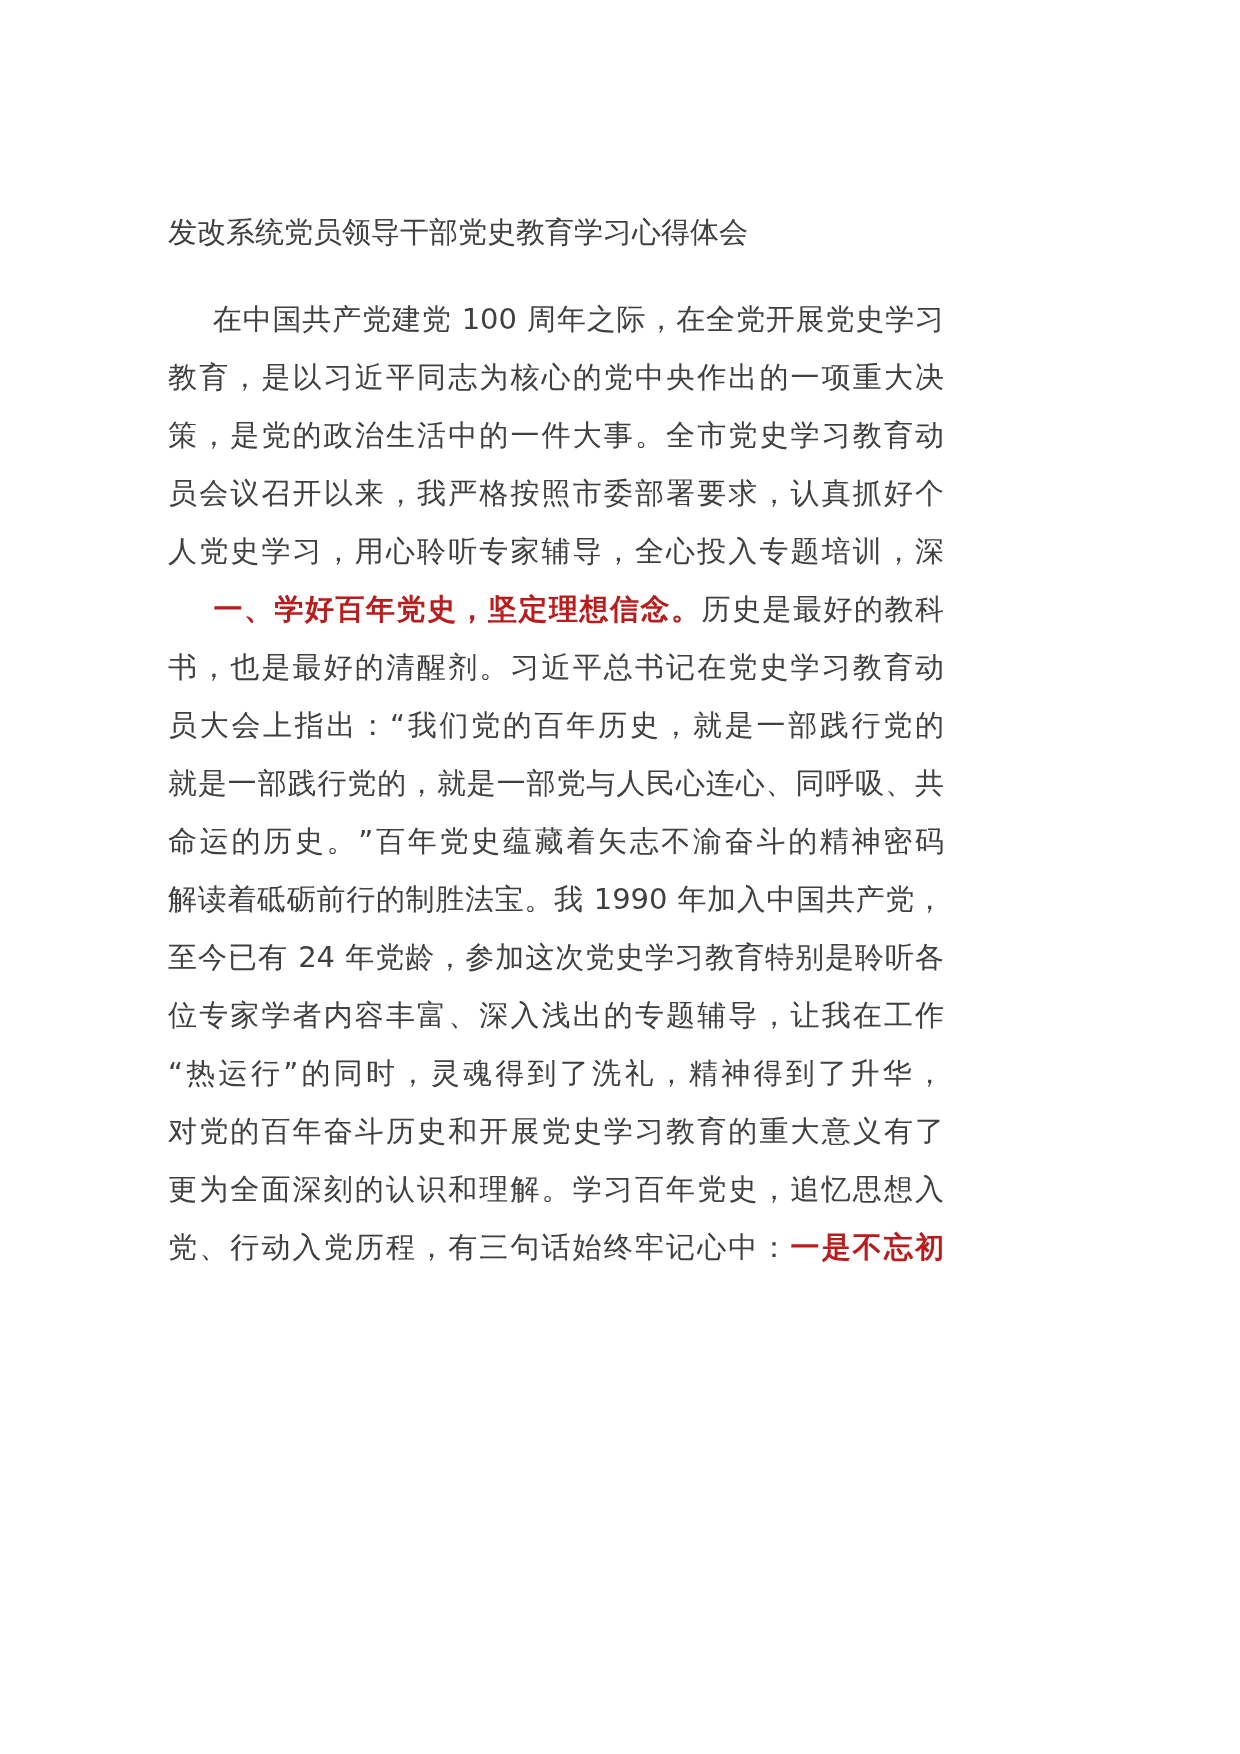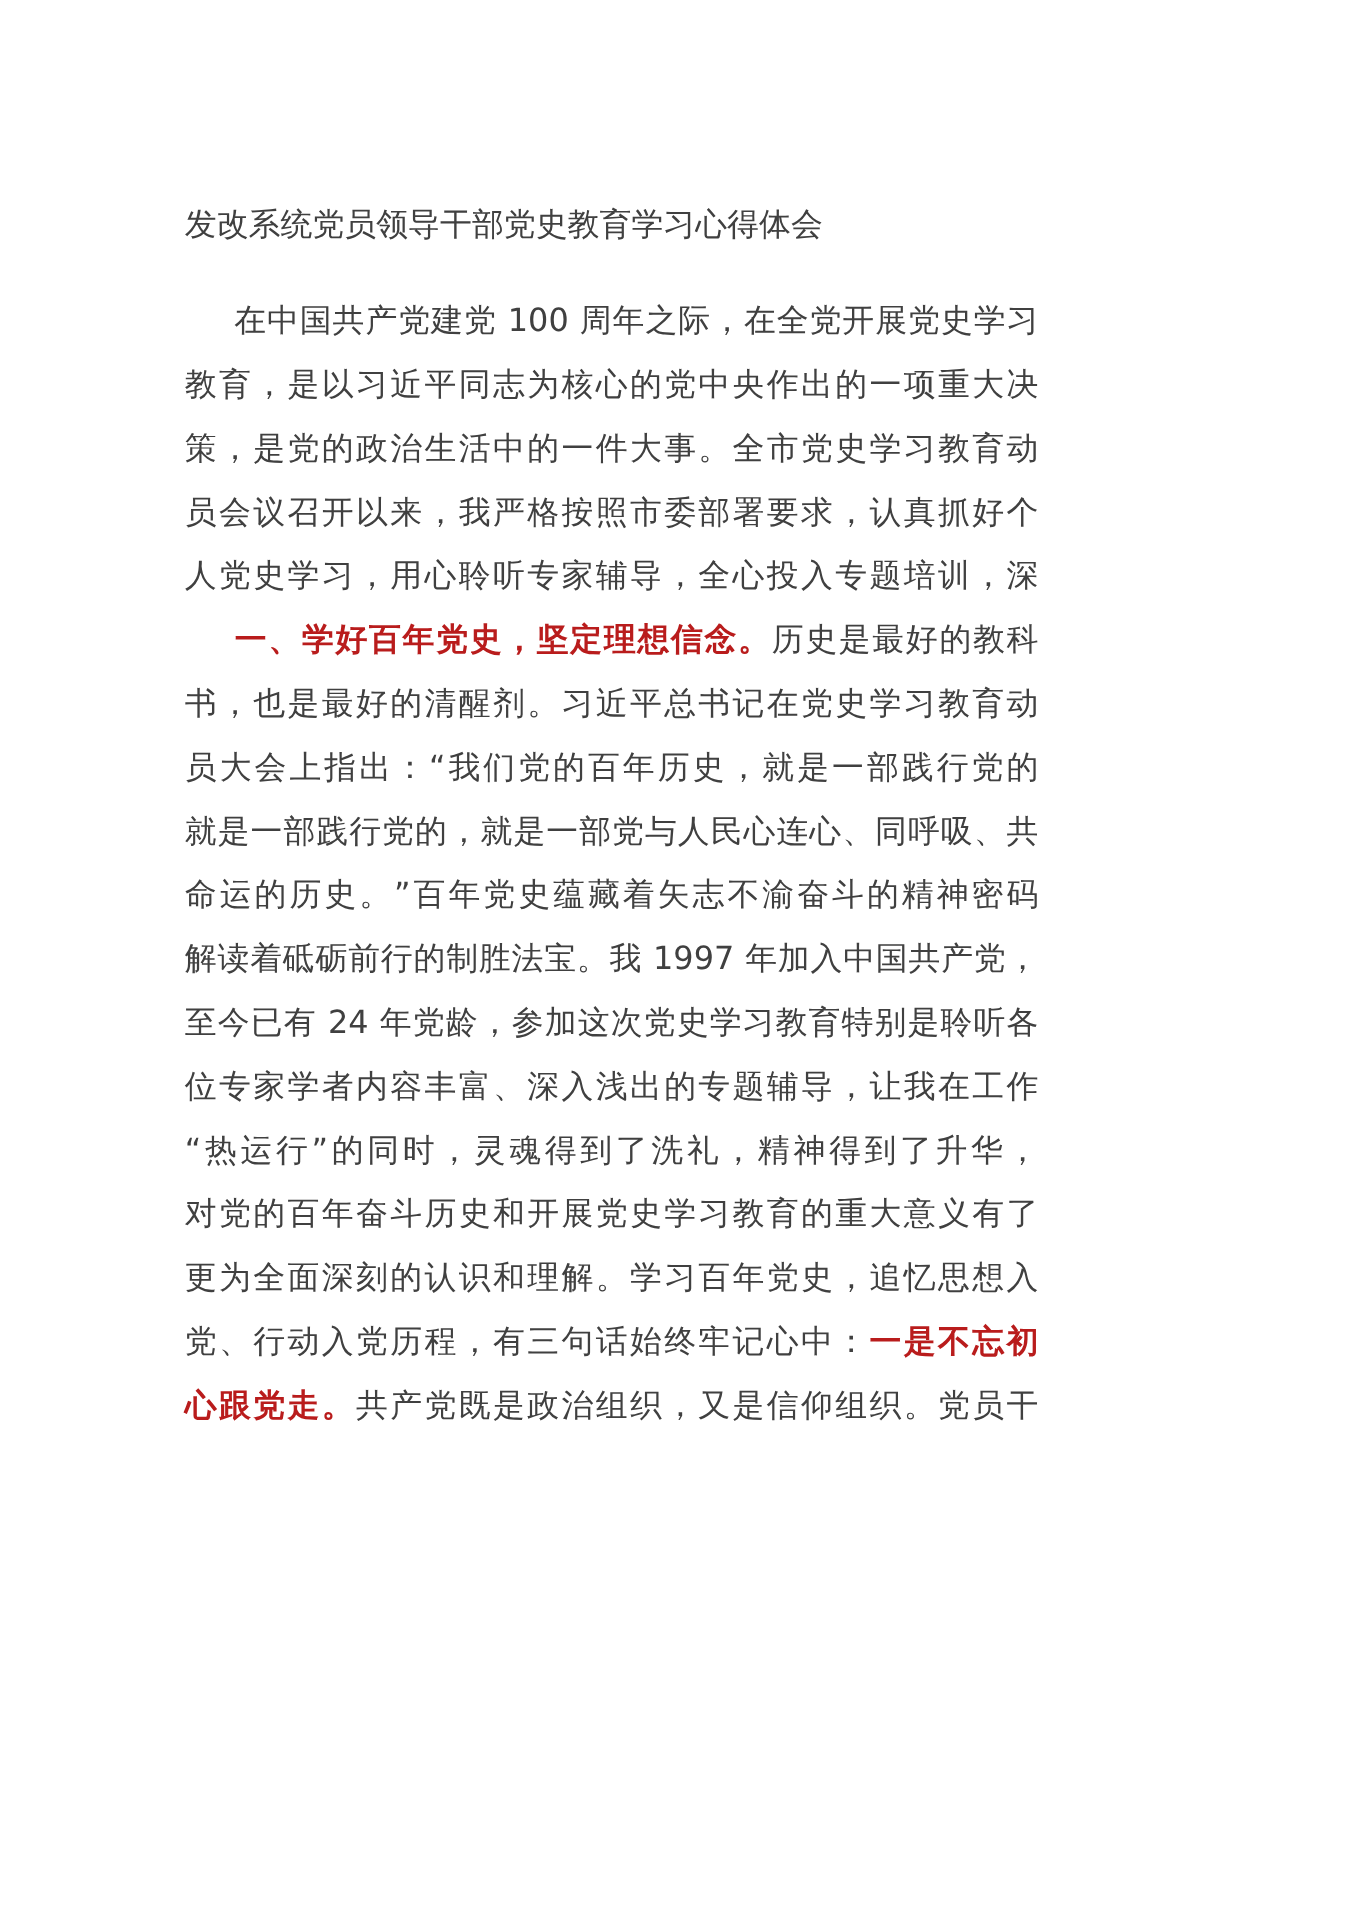--- a/index.html
+++ b/index.html
@@ -11,21 +11,21 @@
       width: 1240px;
       height: 1754px;
       position: relative;
       overflow: hidden;
       font-family: "DejaVu Sans", "Liberation Sans", sans-serif;
       color: #404040;
     }
     .page {
       position: absolute;
       left: 168px;
-      top: 182px;
+      top: 210px;
       width: 776px;
     }
     .doc-title {
       font-size: 29px;
       line-height: 44px;
       margin: 0 0 36px 0;
       font-weight: normal;
       color: #404040;
       white-space: nowrap;
     }
@@ -62,22 +62,21 @@
     <div class="line"><span>教育，是以习近平同志为核心的党中央作出的一项重大决</span></div>
     <div class="line"><span>策，是党的政治生活中的一件大事。全市党史学习教育动</span></div>
     <div class="line"><span>员会议召开以来，我严格按照市委部署要求，认真抓好个</span></div>
     <div class="line"><span>人党史学习，用心聆听专家辅导，全心投入专题培训，深</span></div>
 
     <div class="line"><span class="indent"></span><span class="bold">一、学好百年党史，坚定理想信念。</span><span>历史是最好的教科</span></div>
     <div class="line"><span>书，也是最好的清醒剂。习近平总书记在党史学习教育动</span></div>
     <div class="line"><span>员大会上指出：“我们党的百年历史，就是一部践行党的</span></div>
     <div class="line"><span>就是一部践行党的，就是一部党与人民心连心、同呼吸、共</span></div>
     <div class="line"><span>命运的历史。”百年党史蕴藏着矢志不渝奋斗的精神密码</span></div>
-    <div class="line"><span>解读着砥砺前行的制胜法宝。我 1997 年加入中国共产党，</span></div>
+    <div class="line"><span>解读着砥砺前行的制胜法宝。我 1990 年加入中国共产党，</span></div>
     <div class="line"><span>至今已有 24 年党龄，参加这次党史学习教育特别是聆听各</span></div>
     <div class="line"><span>位专家学者内容丰富、深入浅出的专题辅导，让我在工作</span></div>
     <div class="line"><span>“热运行”的同时，灵魂得到了洗礼，精神得到了升华，</span></div>
     <div class="line"><span>对党的百年奋斗历史和开展党史学习教育的重大意义有了</span></div>
     <div class="line"><span>更为全面深刻的认识和理解。学习百年党史，追忆思想入</span></div>
     <div class="line"><span>党、行动入党历程，有三句话始终牢记心中：</span><span class="bold">一是不忘初</span></div>
-    <div class="line"><span class="bold">心跟党走。</span><span>共产党既是政治组织，又是信仰组织。党员干</span></div>
   </div>
 </div>
 
 </body></html>

